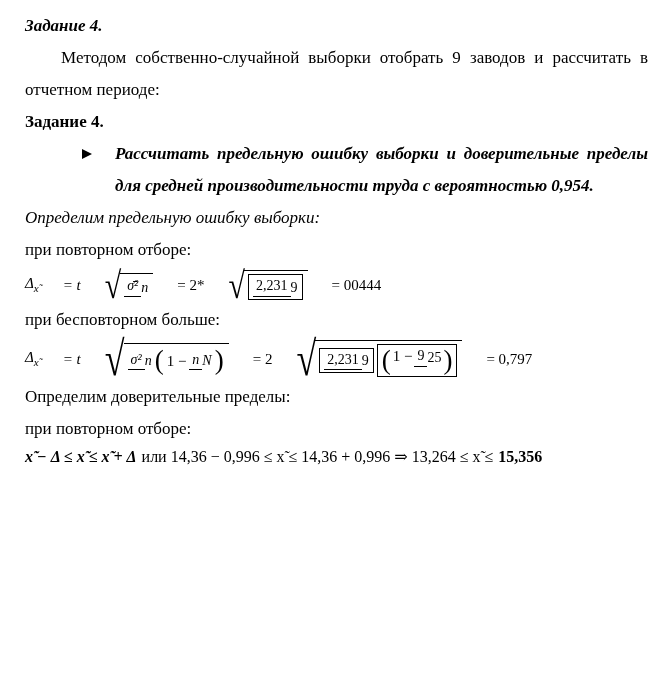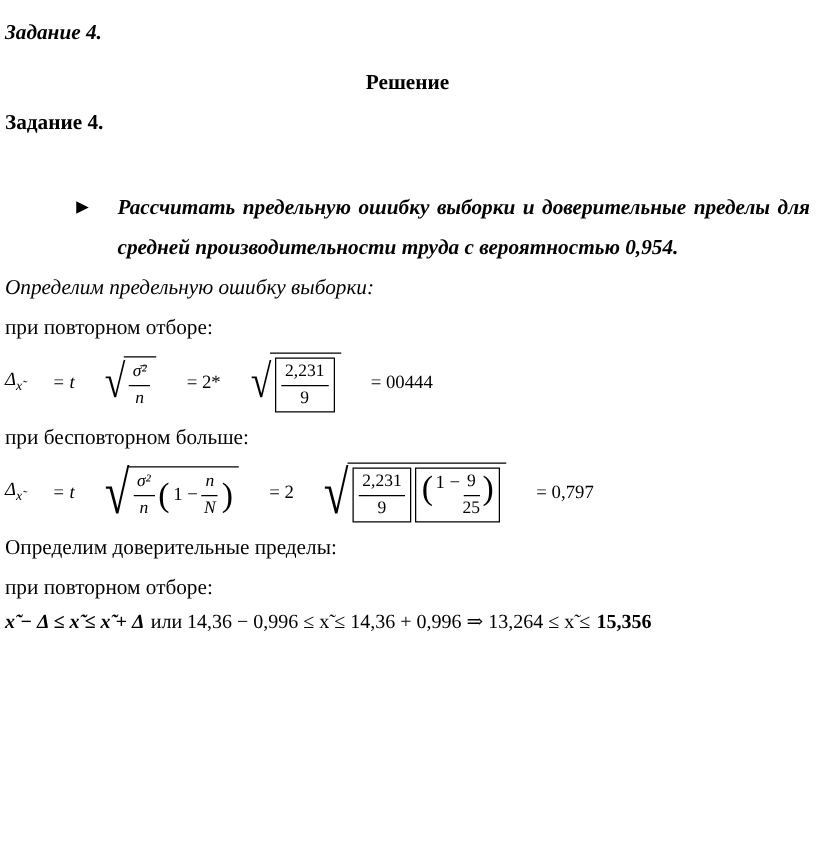--- a/index.html
+++ b/index.html
@@ -12,41 +12,40 @@
     height: 682px;
     overflow: hidden;
     font-family: "Liberation Serif", "DejaVu Serif", serif;
     color: #000000;
     font-size: 17px;
   }
   .page {
     box-sizing: border-box;
     width: 666px;
     height: 509px;
-    padding: 6px 18px 0 4px;
+    padding: 6px 18px 0 25px;
     overflow: hidden;
   }
   p { margin: 0; line-height: 32px; }
 
   .heading { font-weight: bold; font-style: italic; margin-top: 4px; }
   .para { text-align: justify; }
   .indent { text-indent: 36px; }
   .list-item { text-indent: 70px; }
   .item-tab { display: inline-block; width: 36px; }
 
   .solution { text-align: center; font-weight: bold; margin-top: 8px; }
   .subheading { font-weight: bold; }
 
   .bullet {
     position: relative;
     padding-left: 90px;
     font-weight: bold;
     font-style: italic;
     text-align: justify;
-    margin-top: 36px;
   }
   .marker {
     position: absolute;
     left: 57px;
     top: 11px;
     width: 0; height: 0;
     border-left: 10px solid #000;
     border-top: 5px solid transparent;
     border-bottom: 5px solid transparent;
   }
@@ -59,21 +58,21 @@
     display: flex;
     align-items: center;
     gap: 24px;
     font-size: 15px;
     line-height: 1.2;
     margin: 4px 0;
   }
   .formula .sub { font-size: 11px; font-style: italic; }
   .frac {
     display: inline-flex;
-    flex-direction: column;
+    flex-direction: row;
     align-items: center;
     font-size: 14px;
     line-height: 1.25;
     text-align: center;
   }
   .frac .num { border-bottom: 1px solid #000; padding: 0 3px 1px; }
   .frac .den { padding-top: 1px; }
   .box {
     border: 1px solid #000;
     padding: 2px 4px;
@@ -103,24 +102,24 @@
   .f3 { white-space: nowrap; font-size: 16px; gap: 5px; margin-top: 2px; }
   .bold { font-weight: bold; }
 </style>
 </head>
 <body>
 
 <div class="page">
 
   <p class="heading">Задание 4.</p>
 
-
-
-
-  <p class="solution">Решение</p>
+  <p class="para indent">Методом собственно-случайной выборки отобрать 9 заводов и рассчитать в отчетном периоде:</p>
+
+
+
 
   <p class="subheading">Задание 4.</p>
 
   <p class="bullet">
     <span class="marker"></span>
     <span>Рассчитать предельную ошибку выборки и доверительные пределы для средней производительности труда с вероятностью 0,954.</span>
   </p>
 
 
   <p class="it">Определим предельную ошибку выборки:</p>

